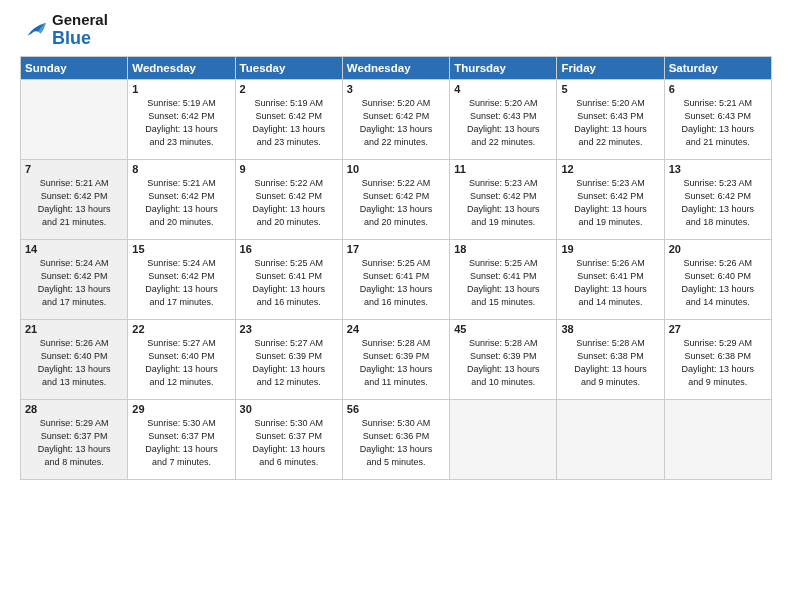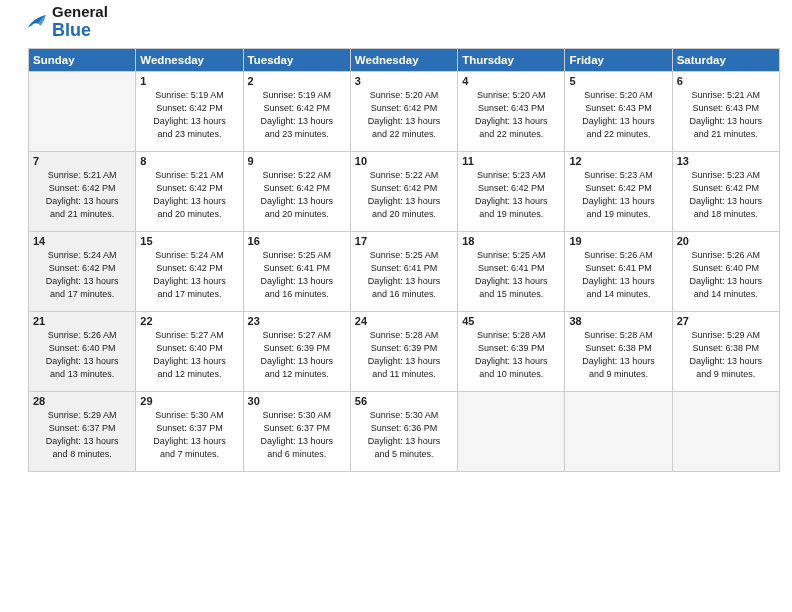--- a/index.html
+++ b/index.html
@@ -6,21 +6,21 @@
     body {
       width: 792px;
       height: 612px;
       font-family: Arial, sans-serif;
       background: #fff;
       overflow: hidden;
     }
     .page {
       width: 792px;
       height: 612px;
-      padding: 4px 20px 12px 20px;
+      padding: 12px 20px 12px 20px;
     }
     .header {
       display: flex;
       justify-content: space-between;
       align-items: flex-start;
       margin-bottom: 8px;
     }
     .logo {
       display: flex;
       align-items: center;
@@ -40,21 +40,20 @@
       line-height: 1.1;
     }
     .location {
       font-size: 14px;
       color: #444;
     }
     table {
       width: 100%;
       border-collapse: collapse;
       table-layout: fixed;
-      margin-left: 8px;
     }
     th {
       background-color: #2a6eb5;
       color: #fff;
       font-size: 11.5px;
       font-weight: bold;
       padding: 5px 4px;
       text-align: left;
       border: 1px solid #ccc;
     }

